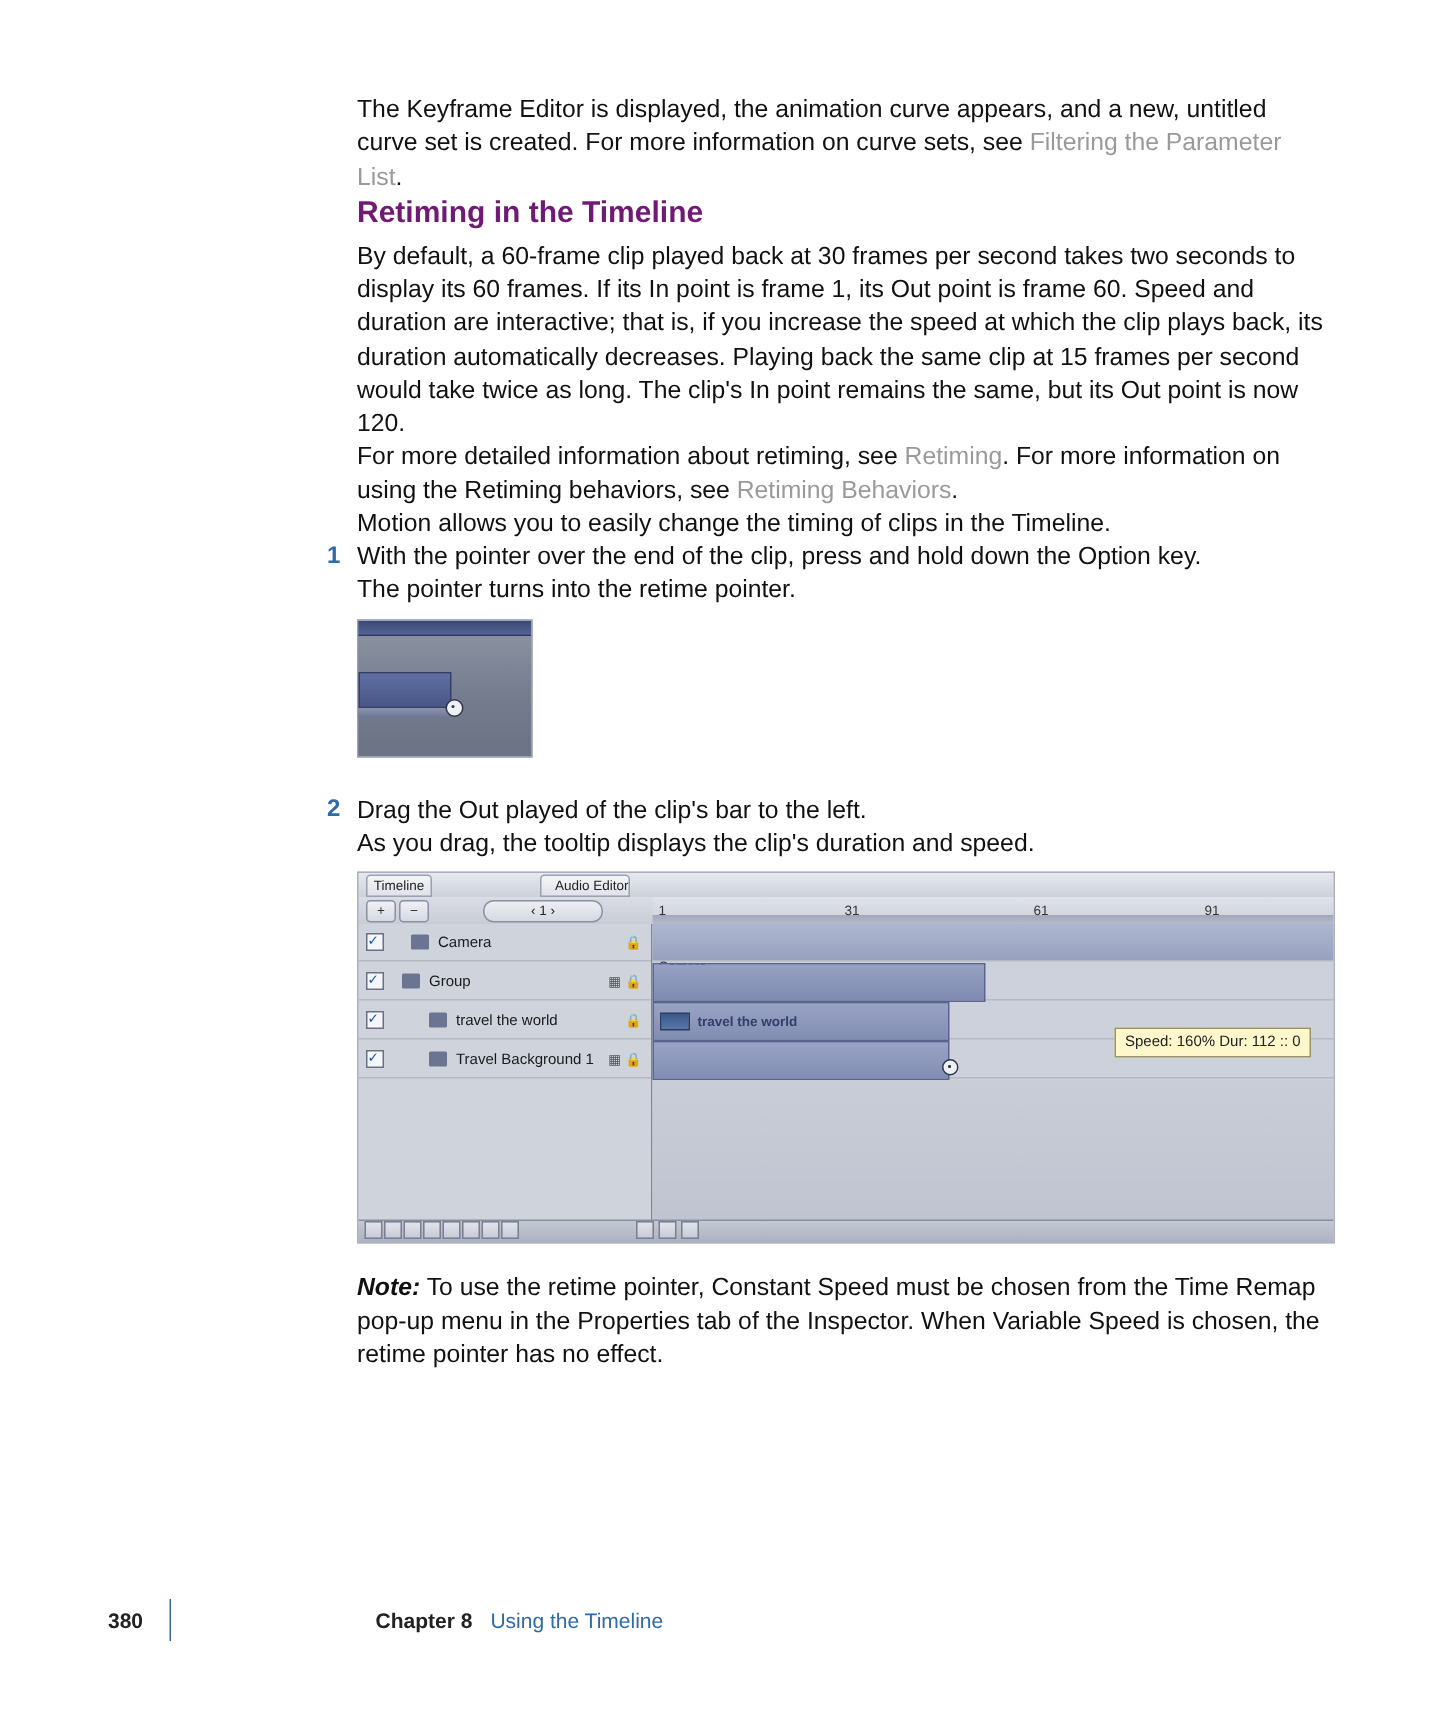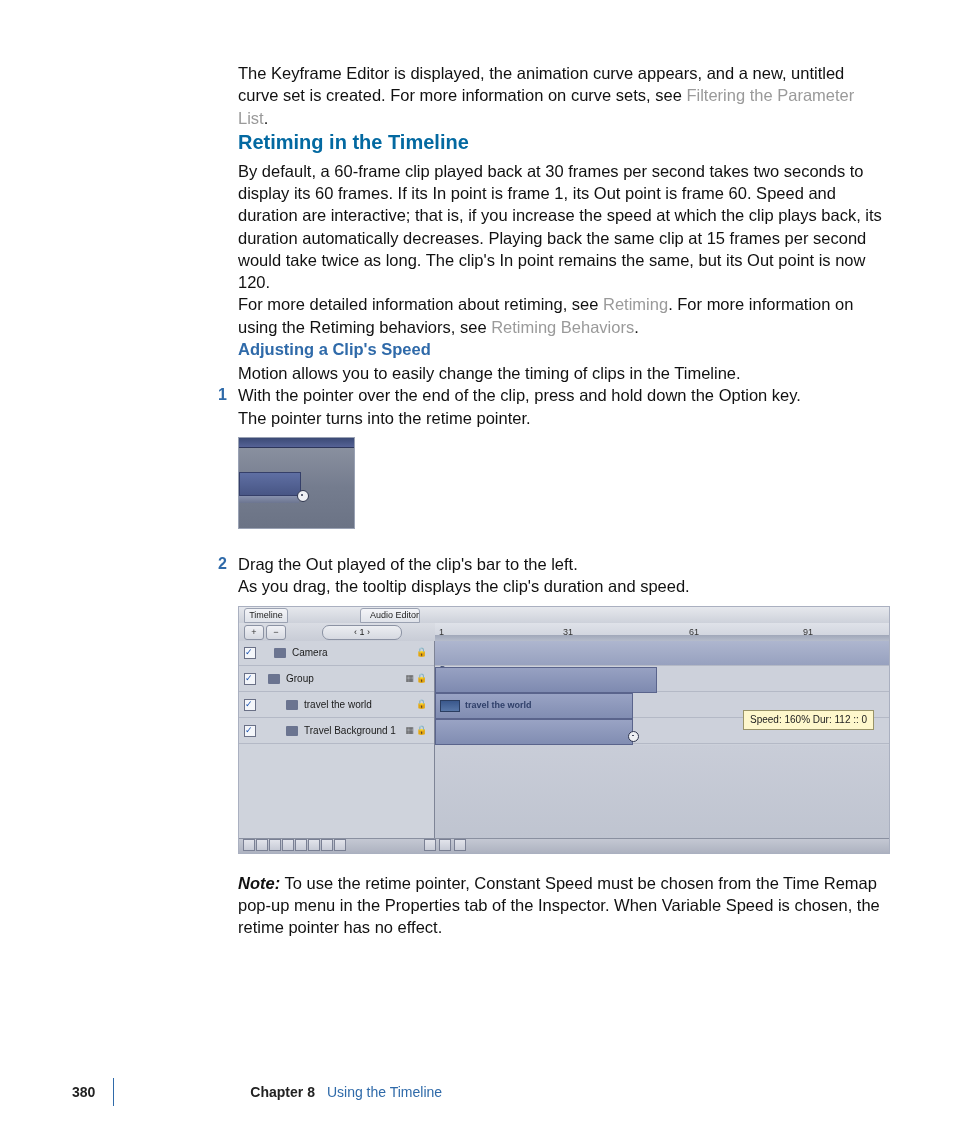--- a/index.html
+++ b/index.html
@@ -24,21 +24,21 @@
     line-height: 1.35;
     color: #111;
   }
   .content p { margin: 0; }
   .para-intro { margin-bottom: 22px; }
   .link-grey { color: #9a9a9a; }
   h2.section-title {
     margin: 0 0 4px 0;
     font-size: 20px;
     font-weight: 700;
-    color: #0369a1;
+    color: #701a75;
   }
   .para-block { margin-bottom: 22px; }
   h3.subheading {
     margin: 0 0 2px 0;
     font-size: 16.5px;
     font-weight: 700;
     color: #2f6aa9;
   }
   .task-title {
     font-weight: 700;
@@ -298,21 +298,21 @@
   .fig2 .bb-icn {
     position: absolute; bottom: 2px; height: 10px; width: 10px;
     border: 1px solid #7a8094;
     background: linear-gradient(#e2e4eb, #c7cbd6);
   }
 
   
   .footer {
     position: absolute;
     left: 72px;
-    bottom: 38px;
+    bottom: 50px;
     height: 30px;
     display: flex;
     align-items: center;
     font-size: 14px;
   }
   .footer .page-num {
     font-weight: 600;
     color: #222;
   }
   .footer .vline {
@@ -339,21 +339,20 @@
     <p class="para-intro">
       <span>The Keyframe Editor is displayed, the animation curve appears, and a new, untitled curve set is created. For more information on curve sets, see </span><span class="link-grey">Filtering the Parameter List</span><span>.</span>
     </p>
 
     <h2 class="section-title">Retiming in the Timeline</h2>
     <p class="para-block">By default, a 60-frame clip played back at 30 frames per second takes two seconds to display its 60 frames. If its In point is frame 1, its Out point is frame 60. Speed and duration are interactive; that is, if you increase the speed at which the clip plays back, its duration automatically decreases. Playing back the same clip at 15 frames per second would take twice as long. The clip's In point remains the same, but its Out point is now 120.</p>
     <p class="para-block">
       <span>For more detailed information about retiming, see </span><span class="link-grey">Retiming</span><span>. For more information on using the Retiming behaviors, see </span><span class="link-grey">Retiming Behaviors</span><span>.</span>
     </p>
 
-    <h3 class="subheading">Adjusting a Clip's Speed</h3>
     <p class="para-block">Motion allows you to easily change the timing of clips in the Timeline.</p>
 
 
     <div class="step">
       <span class="step-num">1</span>
       <p>With the pointer over the end of the clip, press and hold down the Option key.</p>
       <p class="sub-line">The pointer turns into the retime pointer.</p>
 
       <div class="fig1">
         <div class="shade"></div>

